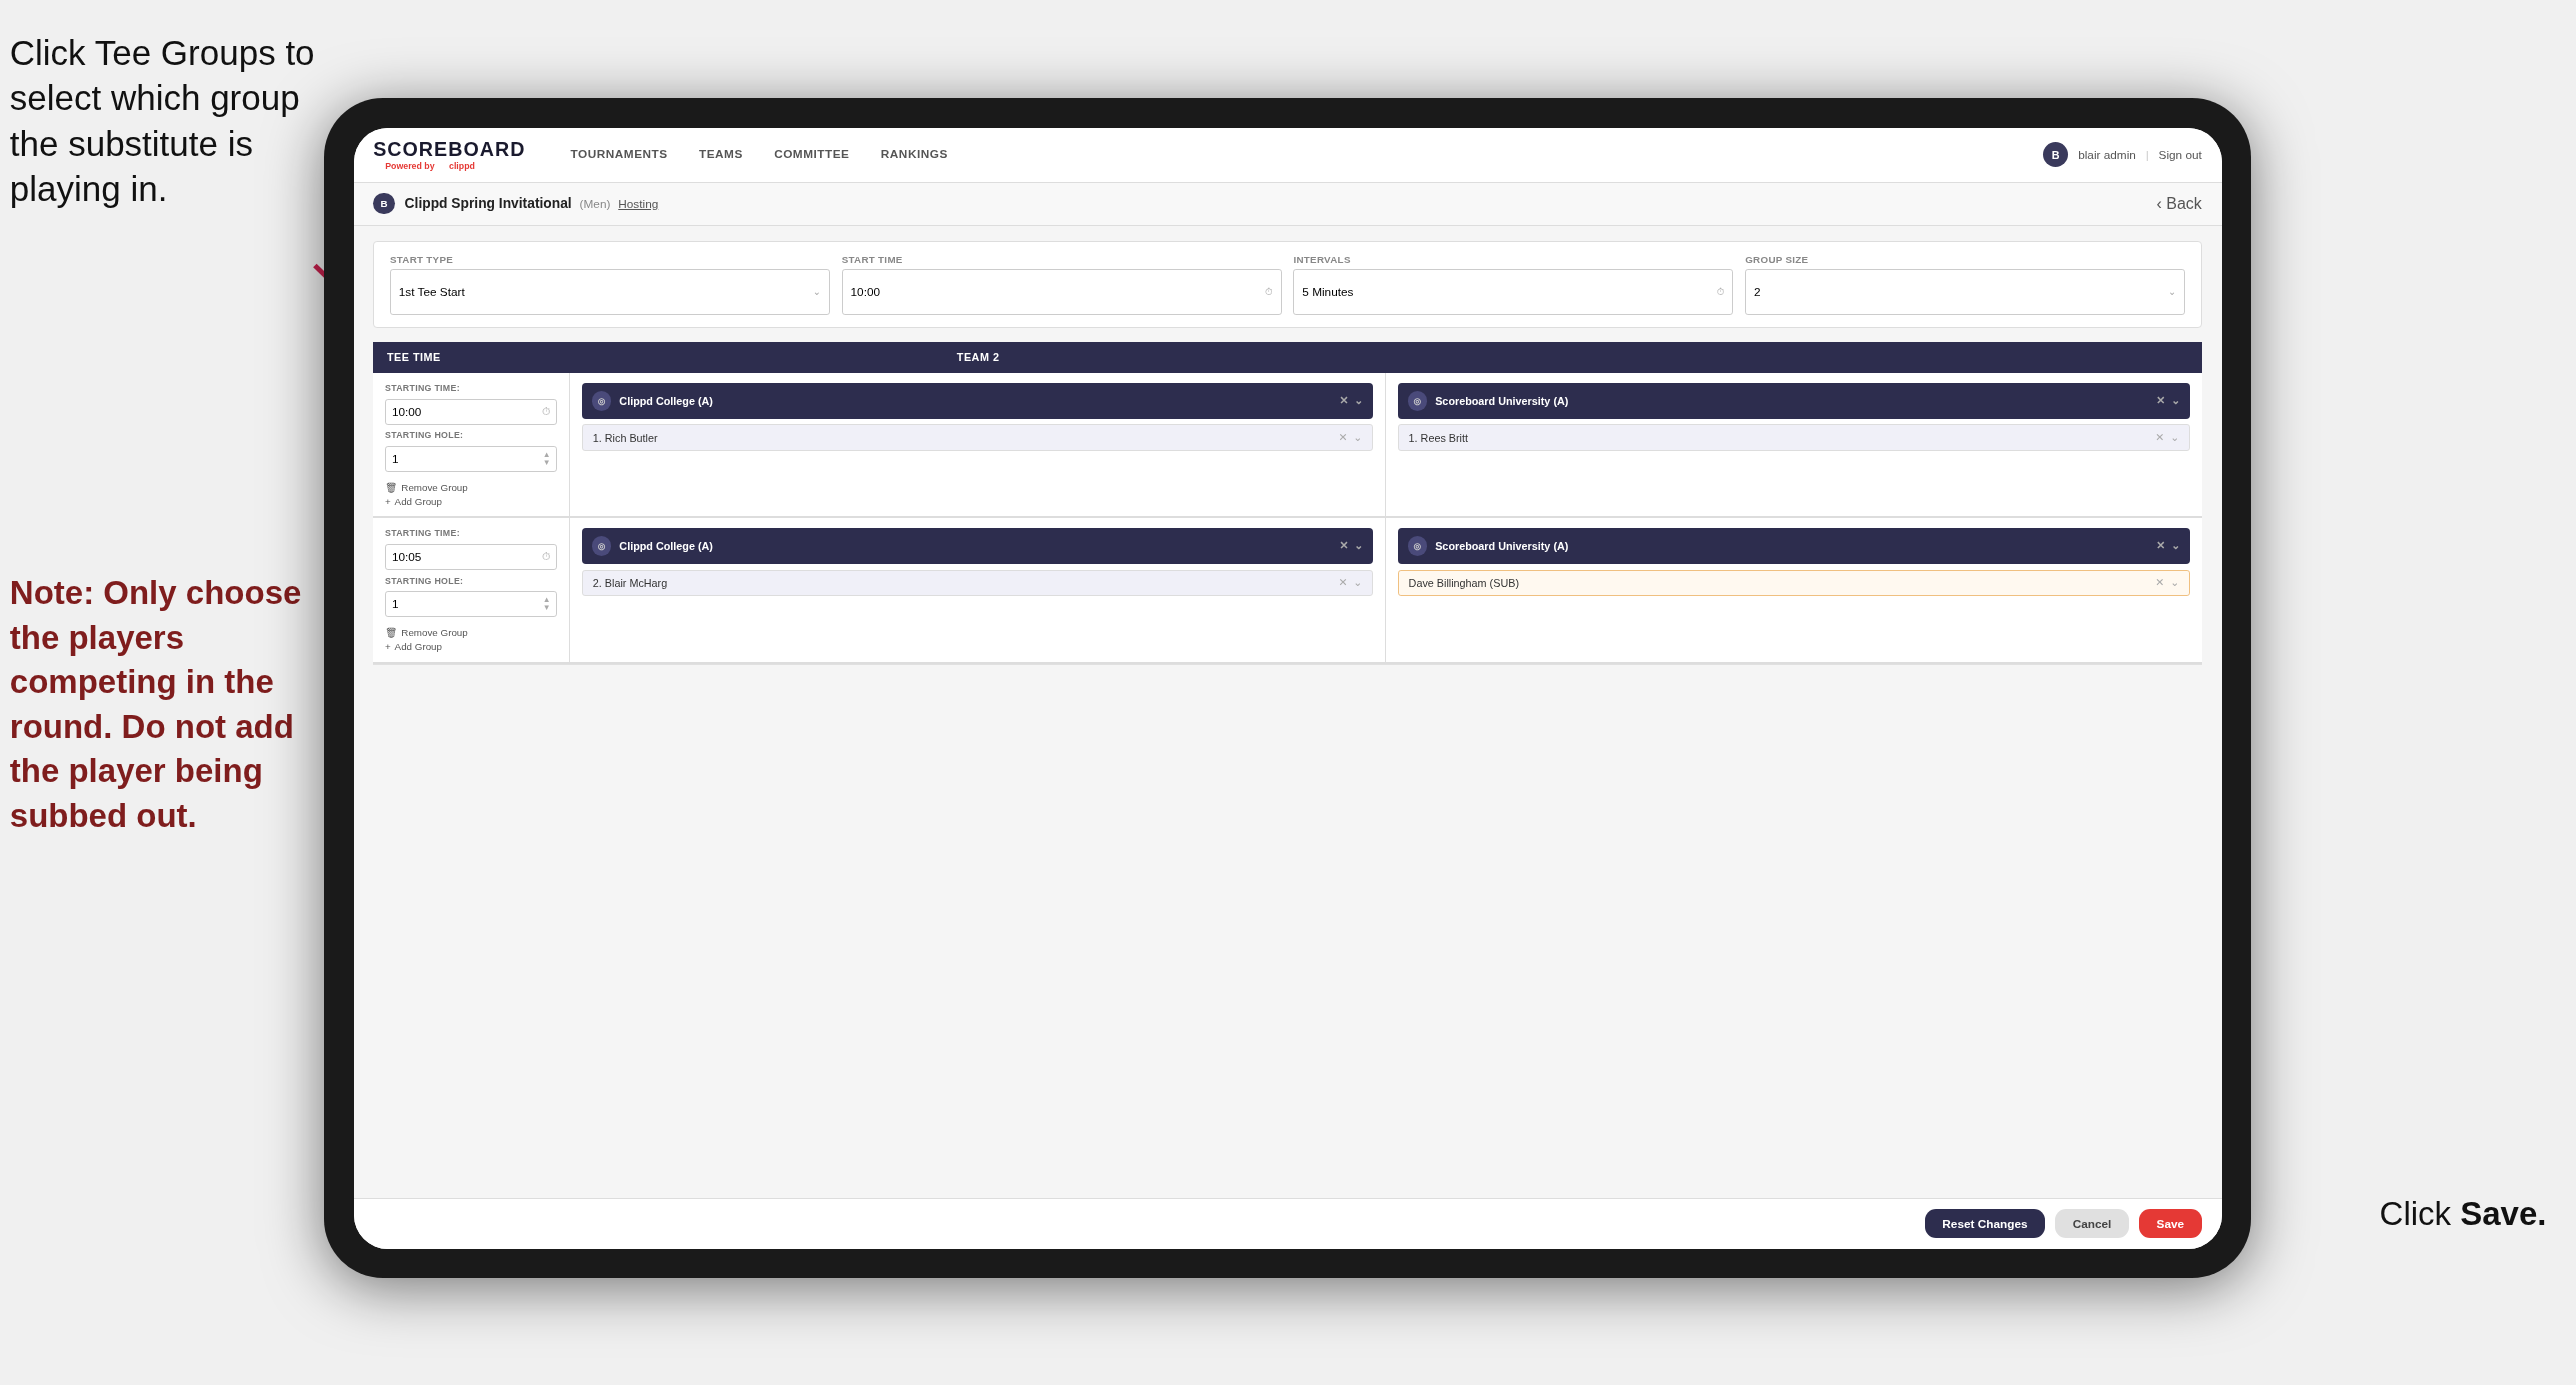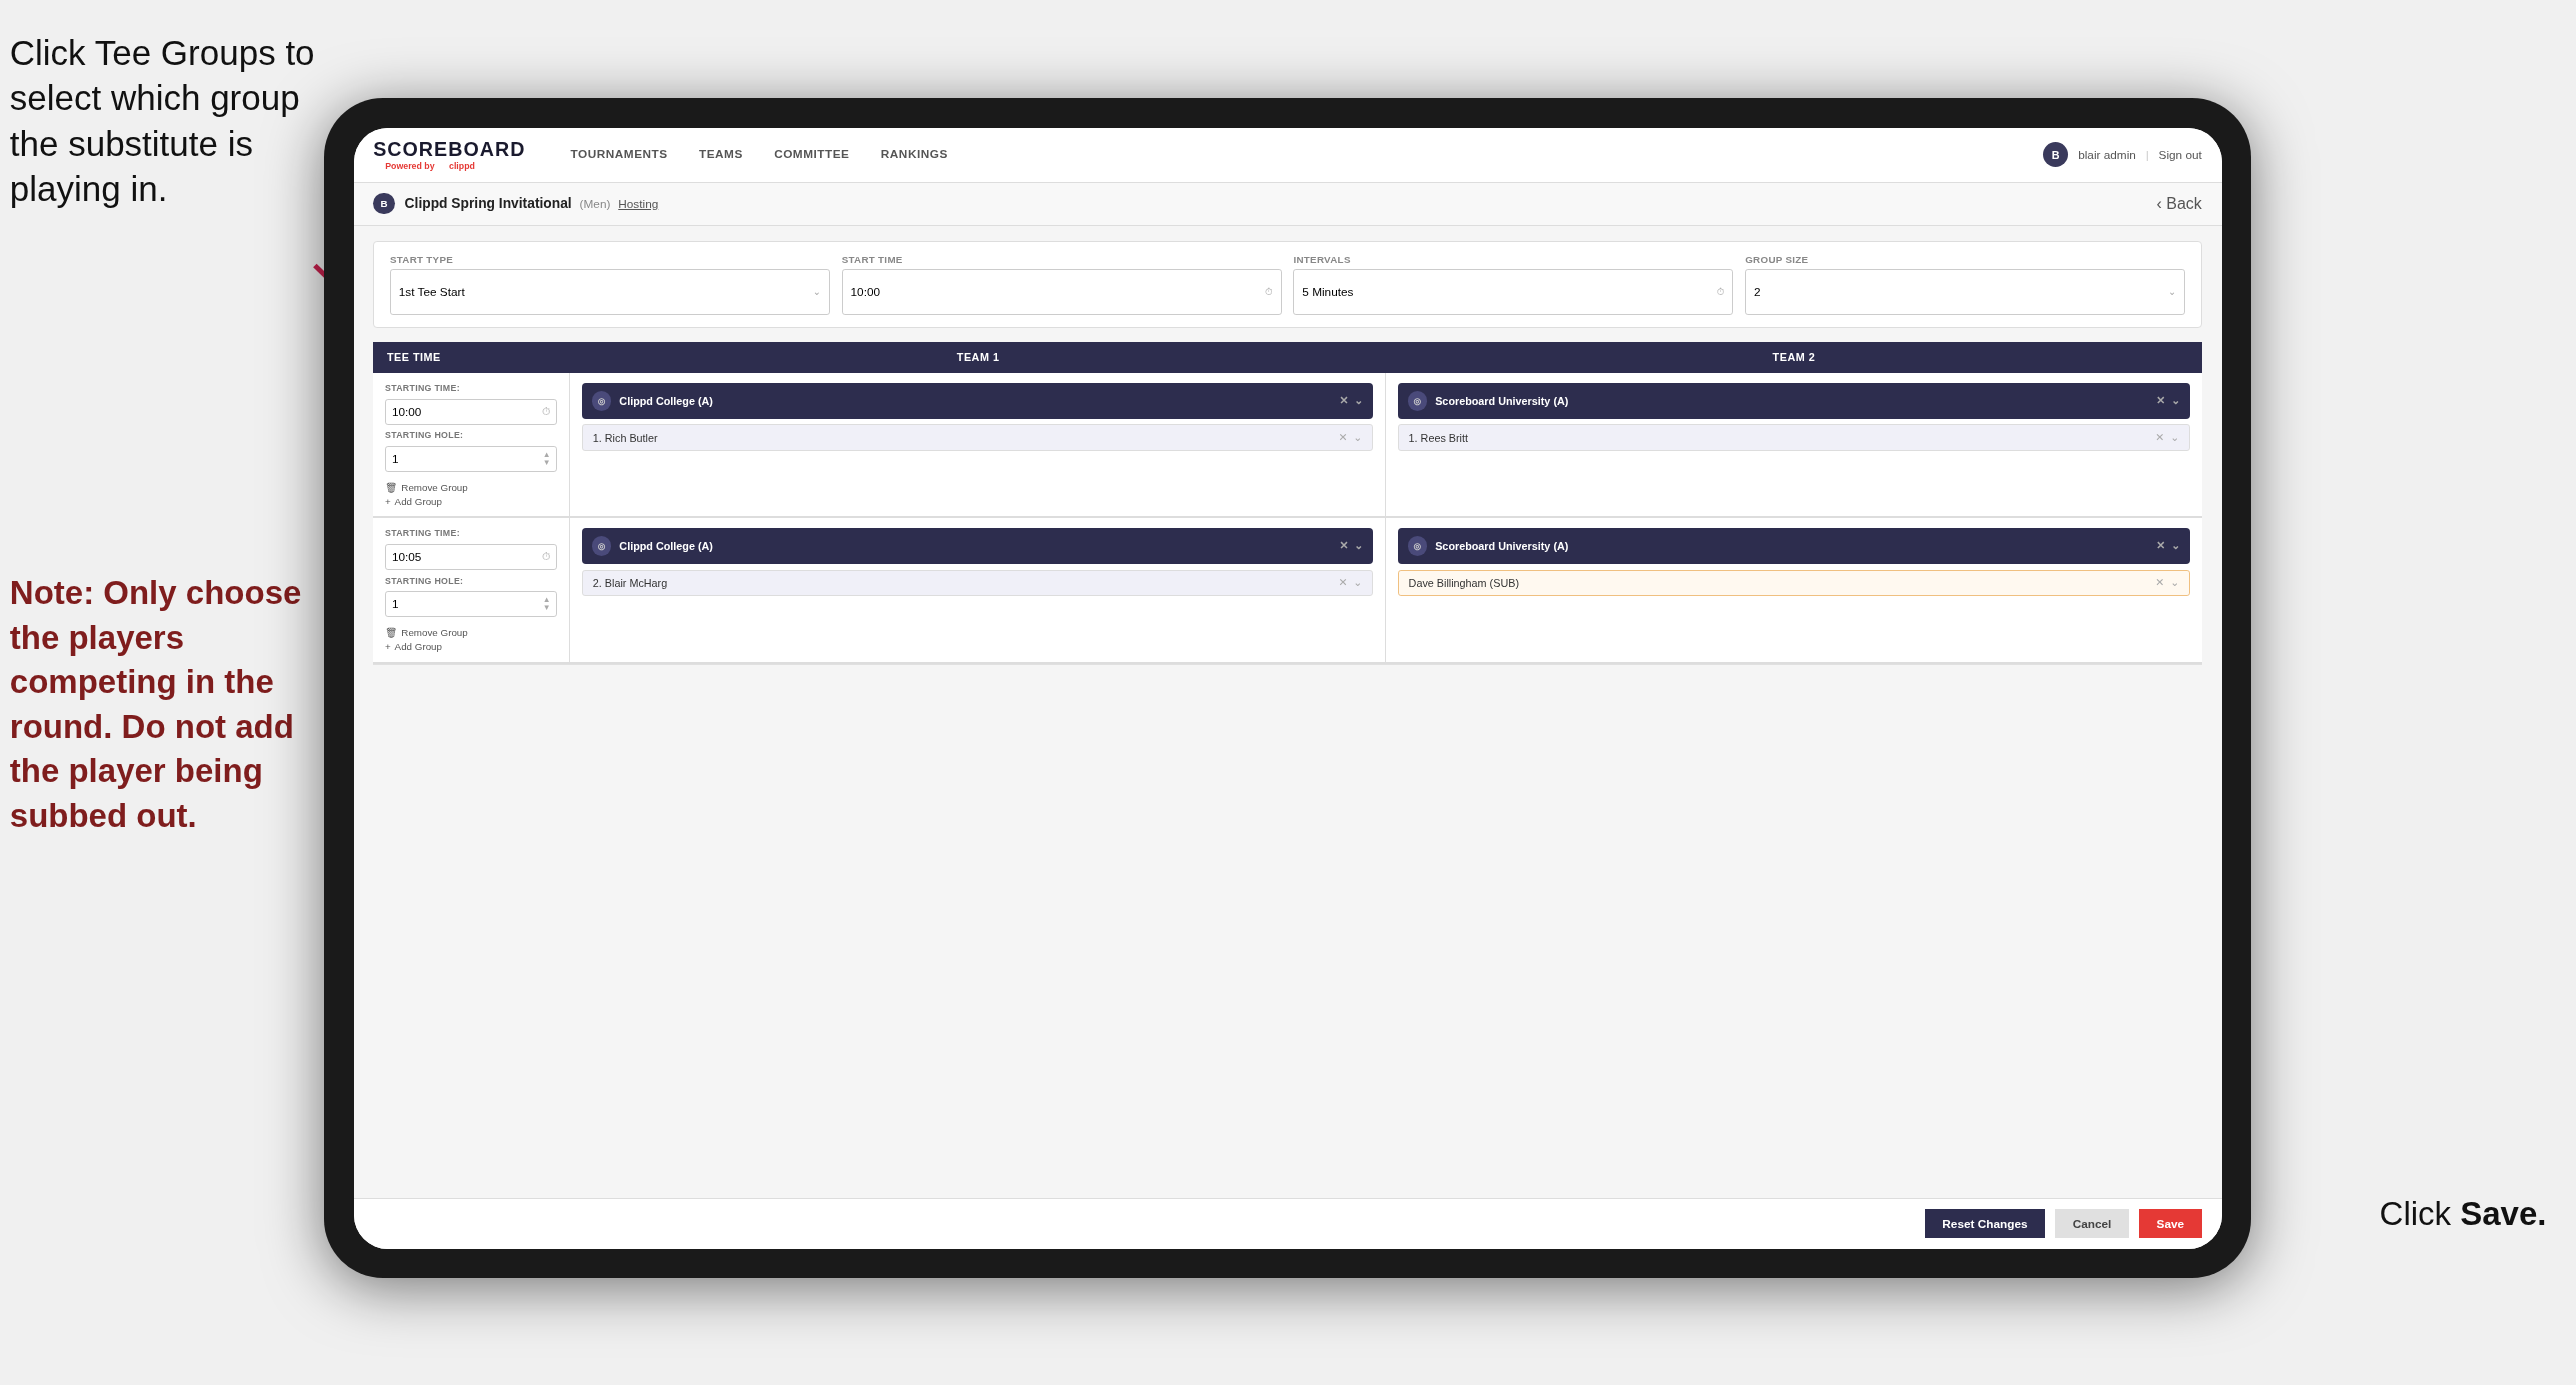--- a/index.html
+++ b/index.html
@@ -422,21 +422,21 @@
       display: flex;
       align-items: center;
       justify-content: flex-end;
       padding: 9.8px 19.7px;
       gap: 9.8px;
       flex-shrink: 0;
       height: 51px;
     }
     .btn {
       padding: 7.9px 17.7px;
-      border-radius: 0;
+      border-radius: 11px;
       font-size: 11.8px;
       font-weight: 600;
       cursor: pointer;
       border: none;
     }
     .btn-reset {
       background: #2d2d4e;
       color: #fff;
     }
     .btn-cancel {
@@ -552,21 +552,20 @@
             <span class="arrow">⌄</span>
           </div>
         </div>
       </div>
 
       <div>
 
         <div class="tee-table">
           <div class="header-row">
             <div class="col">Tee Time</div>
-            <div class="col">Team 1</div>
             <div class="col">Team 2</div>
           </div>
         </div>
 
         <div class="tee-group-row">
 
           <div class="tee-group-sidebar">
             <span class="sidebar-label">STARTING TIME:</span>
             <div class="sidebar-time-input">
               <span>10:00</span>

